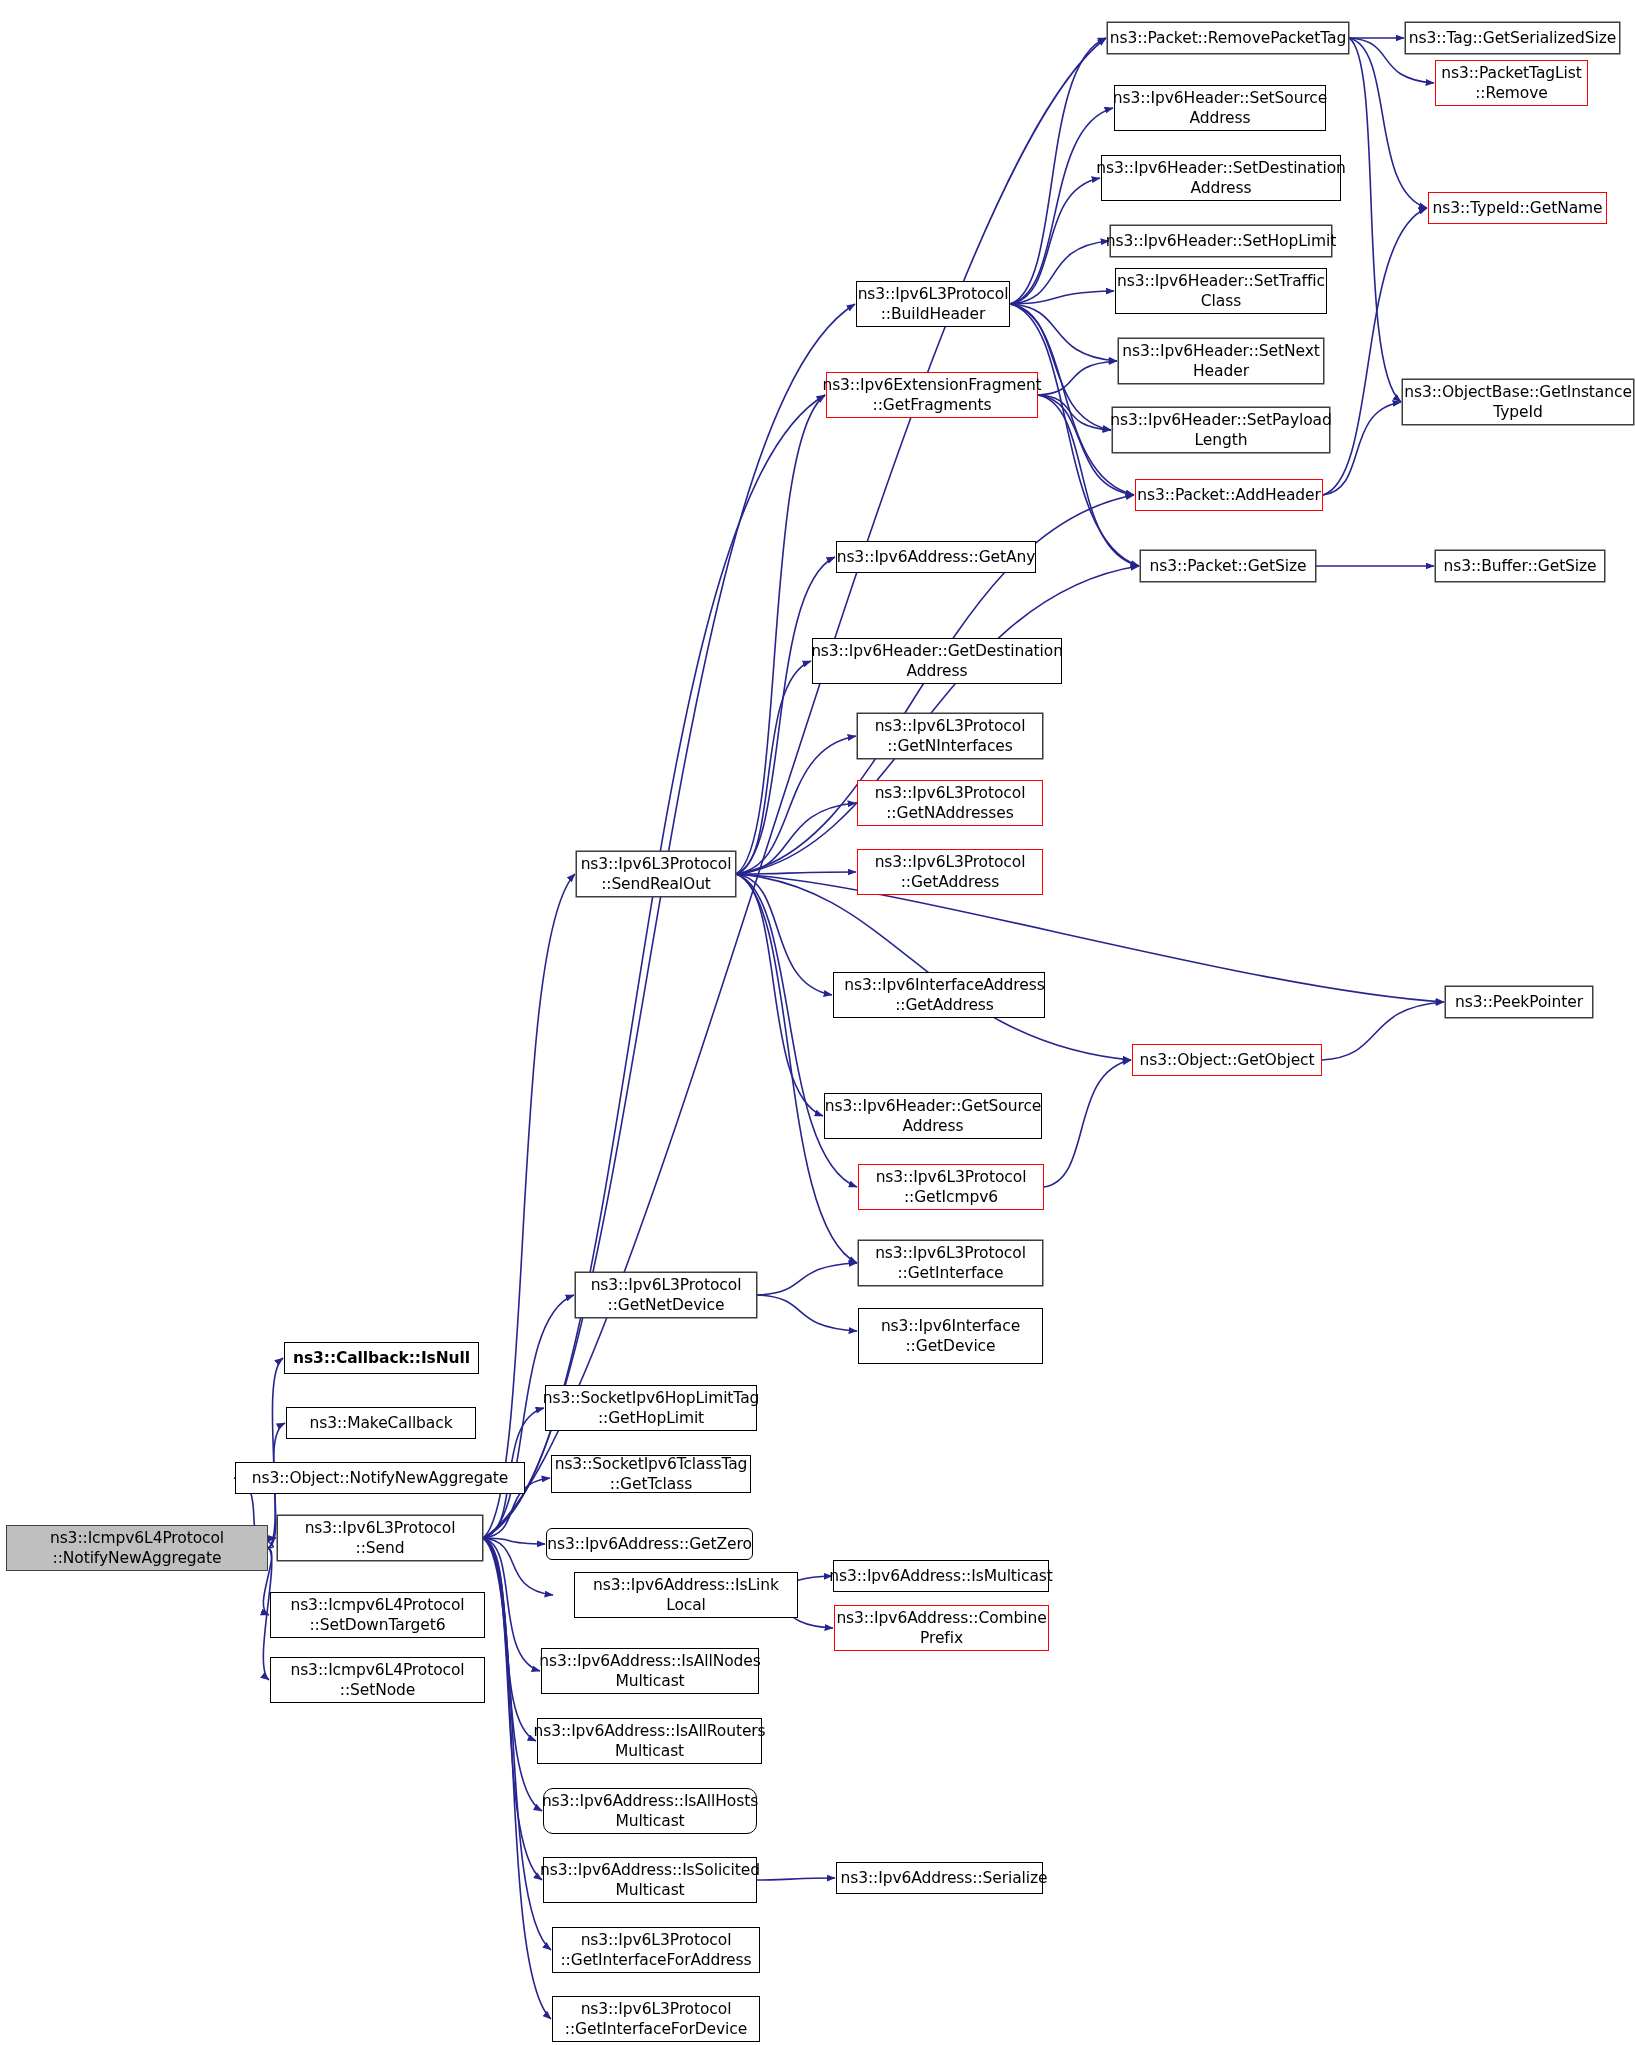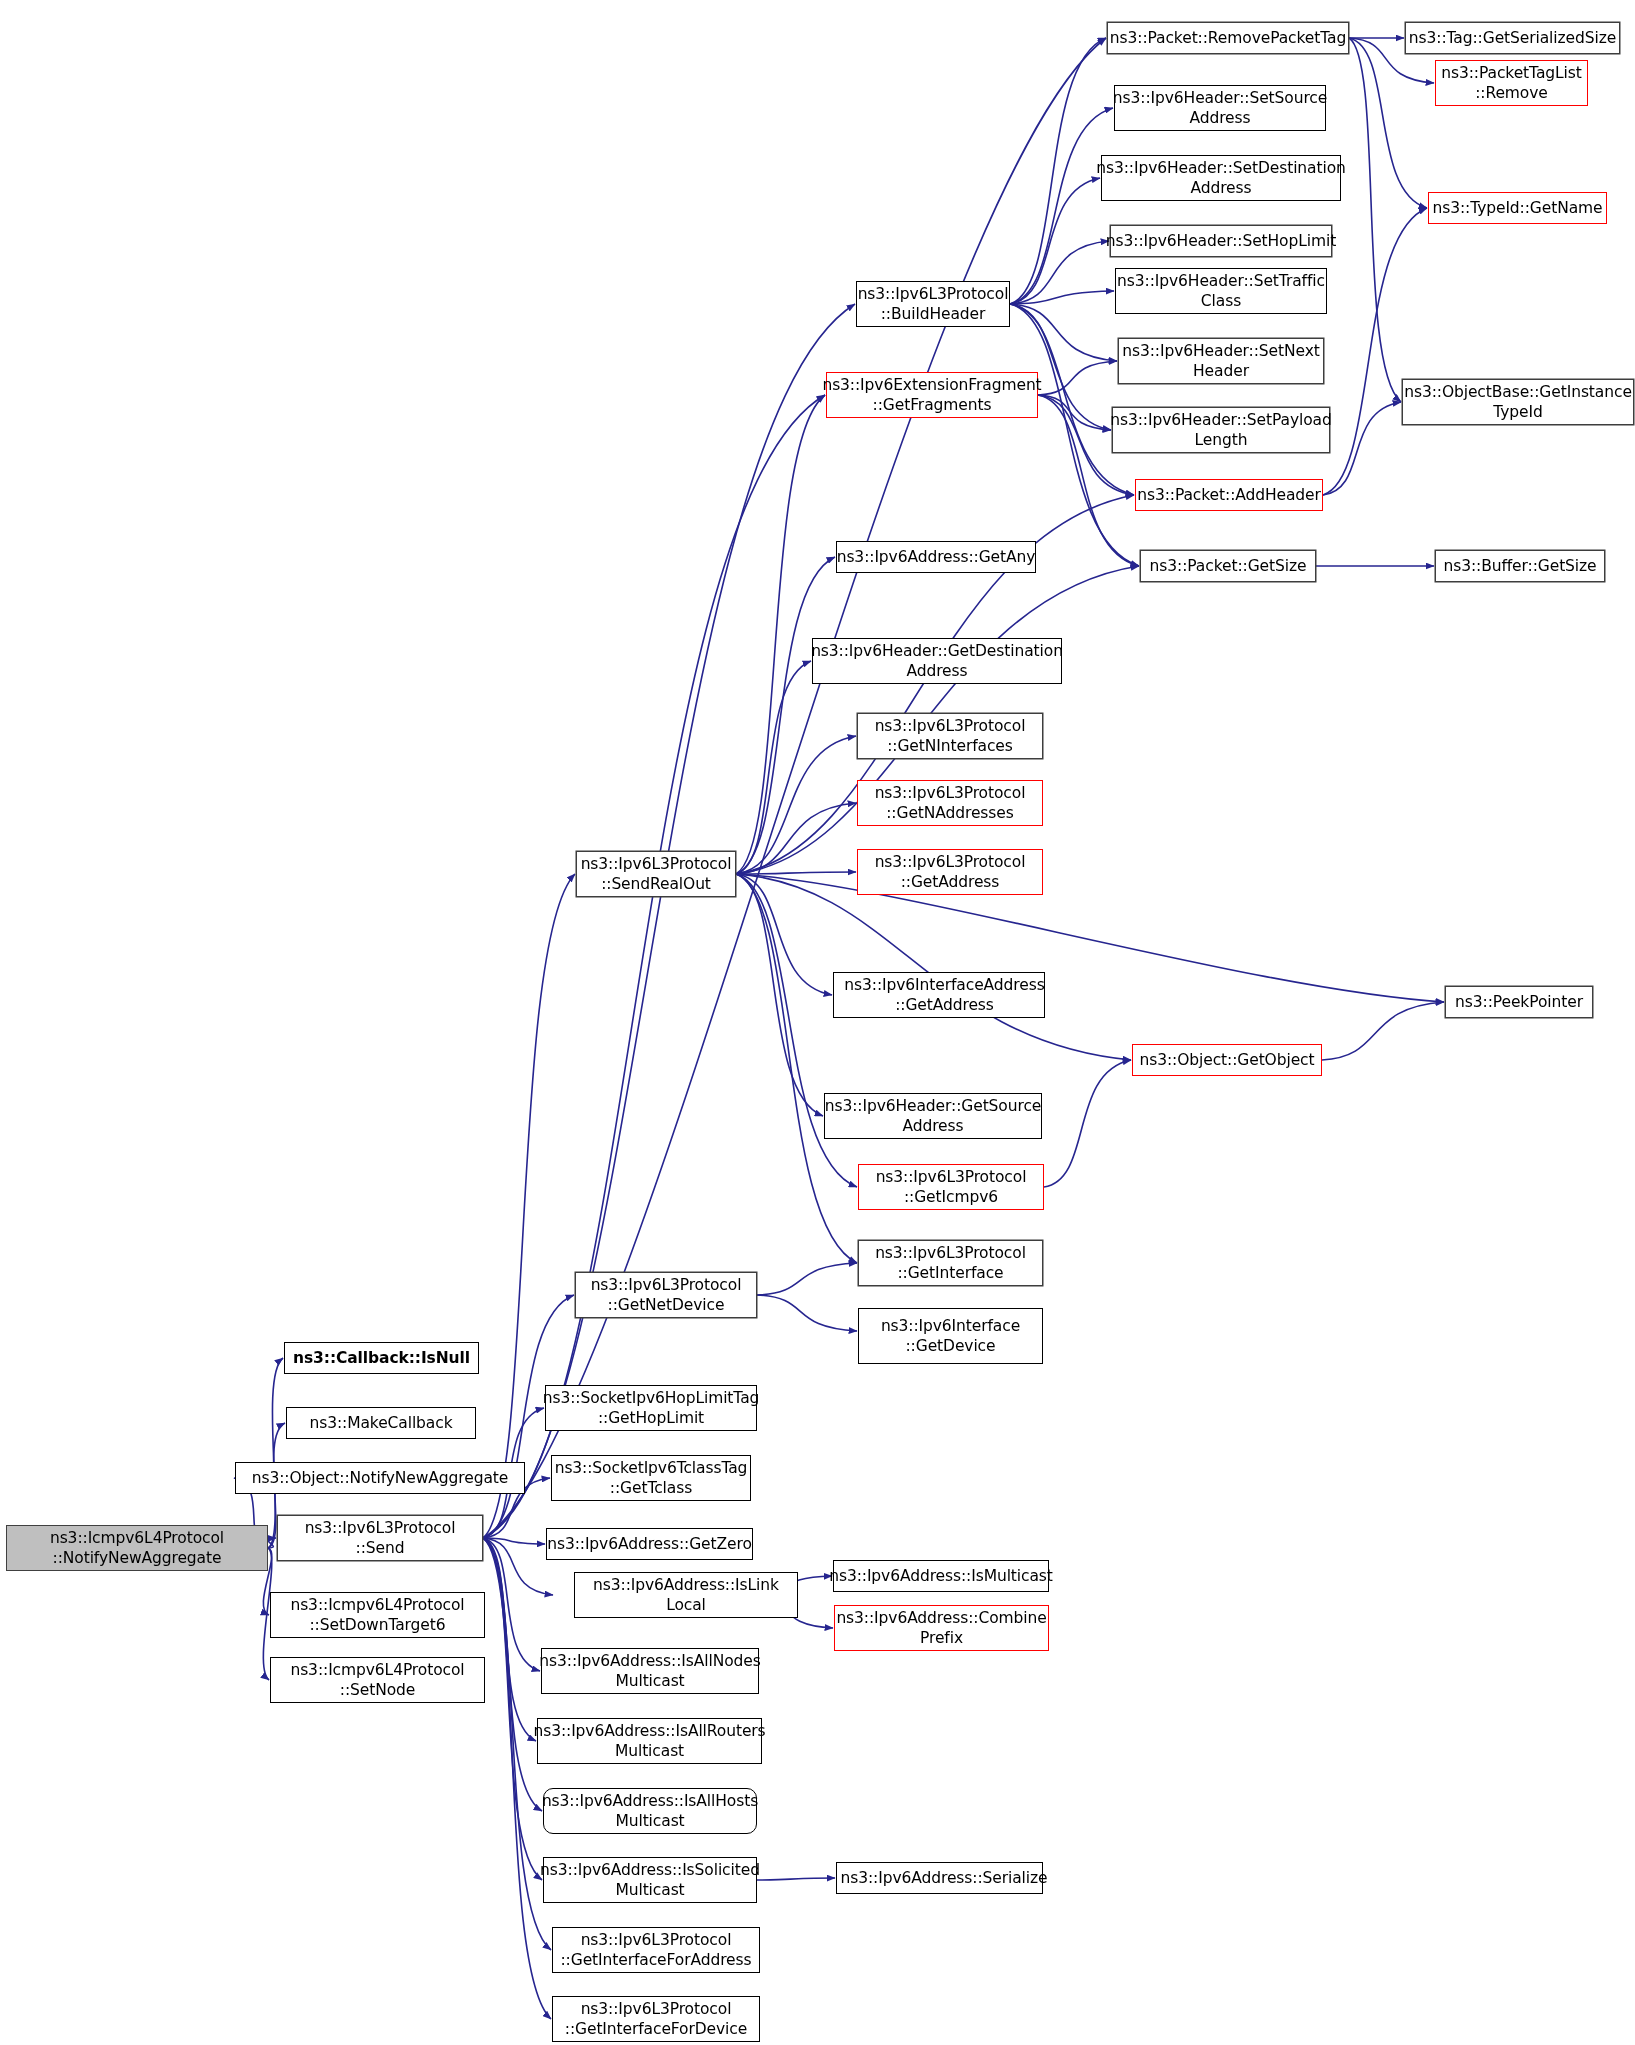--- a/index.html
+++ b/index.html
@@ -134,23 +134,23 @@
       <div class="node" style="left: 286px; top: 1407px; width: 190px; height: 32px;">ns3::MakeCallback</div>
       <div class="node" style="left: 235px; top: 1462px; width: 290px; height: 32px;">ns3::Object::NotifyNewAggregate</div>
       <div class="node thick" style="left: 277px; top: 1515px; width: 206px; height: 46px;">ns3::Ipv6L3Protocol
 ::Send</div>
       <div class="node" style="left: 270px; top: 1592px; width: 215px; height: 46px;">ns3::Icmpv6L4Protocol
 ::SetDownTarget6</div>
       <div class="node" style="left: 270px; top: 1657px; width: 215px; height: 46px;">ns3::Icmpv6L4Protocol
 ::SetNode</div>
       <div class="node" style="left: 545px; top: 1385px; width: 212px; height: 46px;">ns3::SocketIpv6HopLimitTag
 ::GetHopLimit</div>
-      <div class="node" style="left: 551px; top: 1455px; width: 200px; height: 46px;">ns3::SocketIpv6TclassTag
+      <div class="node" style="left: 551px; top: 1455px; width: 200px; height: 38px;">ns3::SocketIpv6TclassTag
 ::GetTclass</div>
-      <div class="node" style="left: 546px; top: 1528px; width: 207px; height: 32px;">ns3::Ipv6Address::GetZero</div>
+      <div class="node" style="left: 546px; top: 1528px; width: 207px; height: 32px; border-radius: 6px;">ns3::Ipv6Address::GetZero</div>
       <div class="node" style="left: 574px; top: 1572px; width: 224px; height: 46px;">ns3::Ipv6Address::IsLink
 Local</div>
       <div class="node" style="left: 541px; top: 1648px; width: 218px; height: 46px;">ns3::Ipv6Address::IsAllNodes
 Multicast</div>
       <div class="node" style="left: 537px; top: 1718px; width: 225px; height: 46px;">ns3::Ipv6Address::IsAllRouters
 Multicast</div>
       <div class="node" style="left: 543px; top: 1788px; width: 214px; height: 46px; border-radius: 10px;">ns3::Ipv6Address::IsAllHosts
 Multicast</div>
       <div class="node" style="left: 543px; top: 1857px; width: 214px; height: 46px;">ns3::Ipv6Address::IsSolicited
 Multicast</div>

